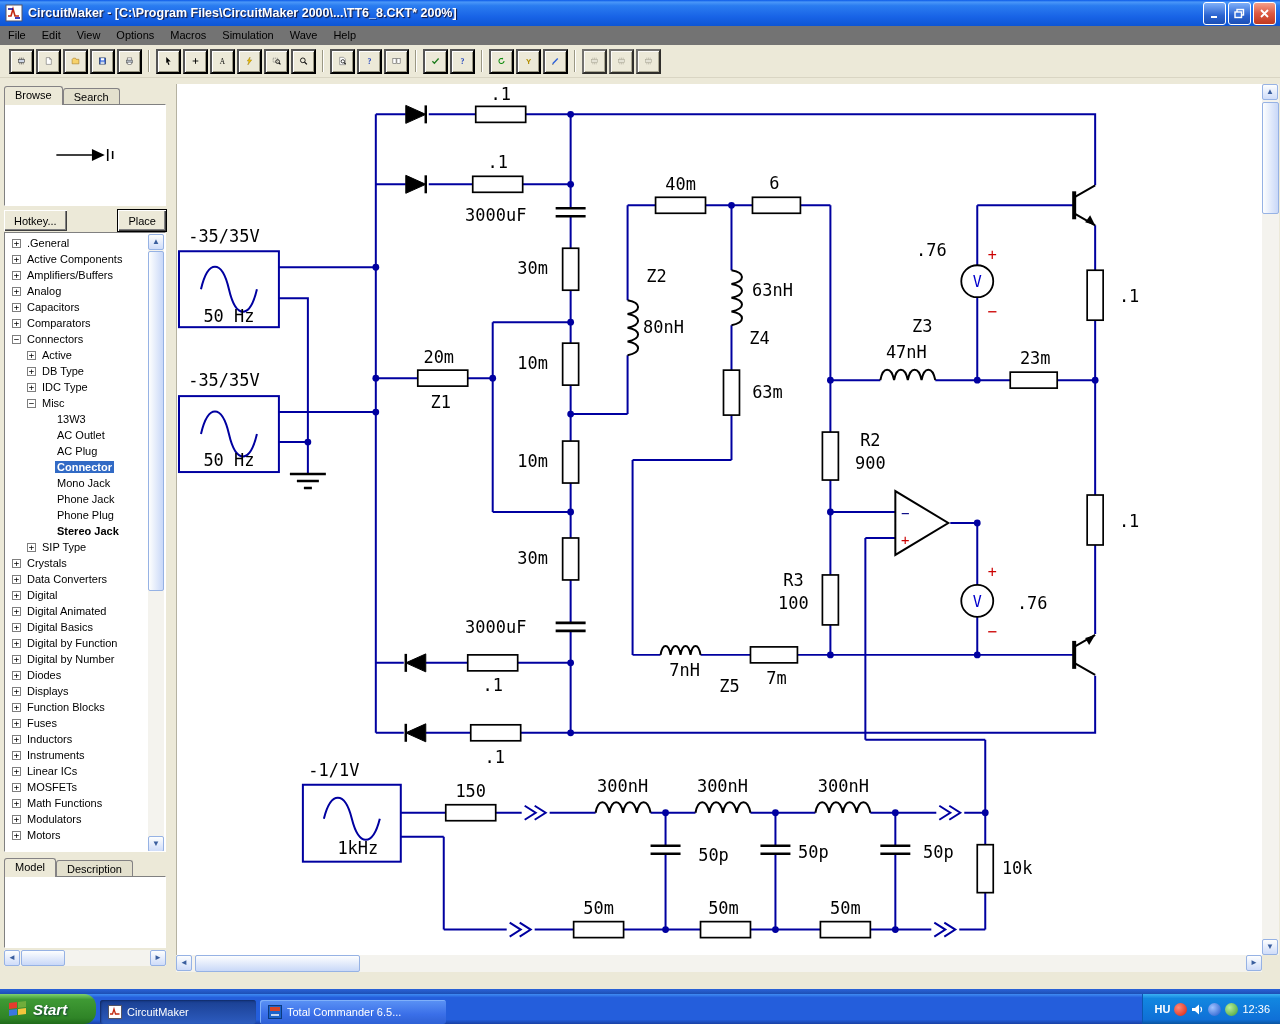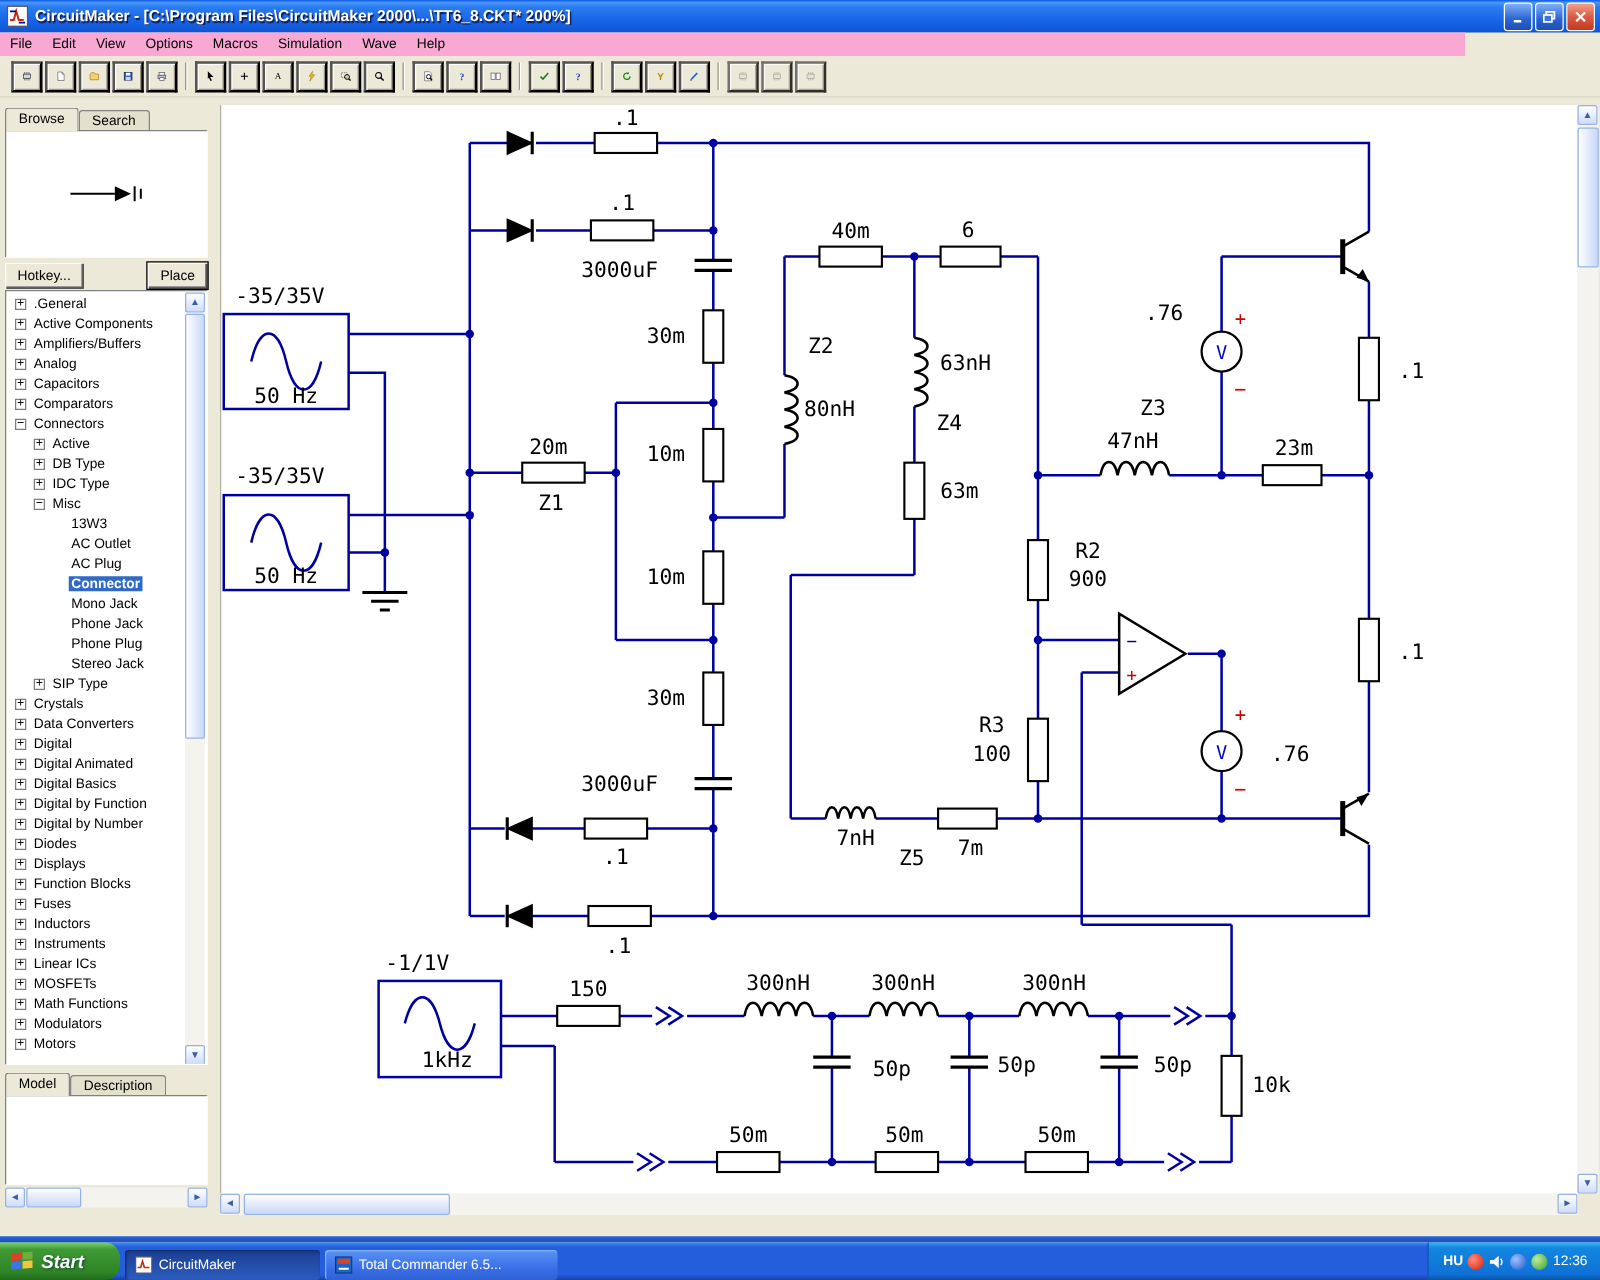--- a/index.html
+++ b/index.html
@@ -10,21 +10,21 @@
     background:linear-gradient(180deg,#0a59e8 0%,#4a97f8 8%,#2a7cf0 22%,#1863e6 65%,#0d55d4 100%);color:#fff;}
   .title-icon{width:18px;height:18px;margin:0 5px;}
   .title-icon svg{width:18px;height:18px;}
   .title-text{flex:1;font-size:12.5px;font-weight:bold;white-space:nowrap;overflow:hidden;text-shadow:1px 1px 1px #113;}
   .winbtns{display:flex;gap:2px;margin-right:4px;}
   .winbtn{width:21px;height:21px;border:1px solid #fff;border-radius:3px;display:flex;align-items:center;justify-content:center;
     background:linear-gradient(180deg,#7fb0fa,#2a63d0 60%,#1c4fb5);}
   .winbtn.close{background:linear-gradient(180deg,#f3a08a,#dd5942 50%,#c03a20);}
   .winbtn svg{width:11px;height:11px;}
   
-  .menubar{position:absolute;left:0;top:26px;width:1172px;height:19px;background:#f9a8d4;font-size:11px;}
+  .menubar{position:absolute;left:0;top:26px;width:1280px;height:19px;background:#737373;font-size:11px;}
   .menu-item{display:inline-block;padding:3px 8px 2px 8px;color:#000;}
   .toolbar{position:absolute;left:0;top:45px;width:1280px;height:33px;background:#ece9d8;display:flex;align-items:center;padding-left:8px;box-sizing:border-box;border-bottom:1px solid #d9d5c3;}
   .tb-btn{width:25px;height:25px;margin:0 1px;background:#ece9d8;display:flex;align-items:center;justify-content:center;
     box-shadow:inset 1px 1px 0 #ffffff, inset -1px -1px 0 #9a9783;}
   .tb-btn svg{width:16px;height:16px;}
   .tb-btn.dim{opacity:.8;}
   .tb-sep{width:0;height:22px;margin:0 5px;border-left:1px solid #9a9783;border-right:1px solid #fff;}
   
   .sb-tabs{position:absolute;left:4px;top:86px;height:18px;display:flex;font-size:11px;}
   .sb-tab{padding:2px 10px 0 10px;border:1px solid #848284;border-bottom:none;border-radius:3px 3px 0 0;background:#e3e0cd;height:14px;margin-top:2px;}
@@ -321,21 +321,21 @@
         </div>
         <div class="tree-row" style="padding-left: 48px;">
           <span class="tree-label">Mono Jack</span>
         </div>
         <div class="tree-row" style="padding-left: 48px;">
           <span class="tree-label">Phone Jack</span>
         </div>
         <div class="tree-row" style="padding-left: 48px;">
           <span class="tree-label">Phone Plug</span>
         </div>
-        <div class="tree-row" style="padding-left: 48px;">
+        <div class="tree-row" style="padding-left: 48px; font-weight: bold;">
           <span class="tree-label">Stereo Jack</span>
         </div>
         <div class="tree-row" style="padding-left: 20px;">
           <span class="pm">+</span>
           <span class="tree-label">SIP Type</span>
         </div>
         <div class="tree-row" style="padding-left: 5px;">
           <span class="pm">+</span>
           <span class="tree-label">Crystals</span>
         </div>

